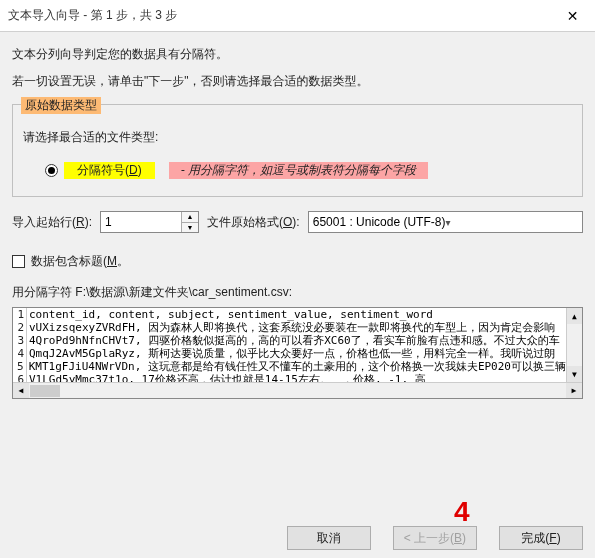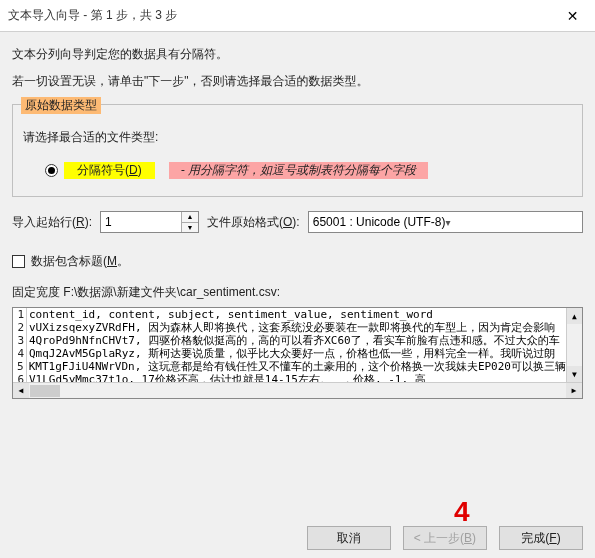--- a/index.html
+++ b/index.html
@@ -135,21 +135,21 @@
   }
   .hscroll .thumb {
     height:12px; background:#cdcdcd; margin:0 1px; width:30px;
   }
   .hscroll .track { flex:1; }
   .annot {
     position:absolute; color:#e00000; font-size:28px; font-weight:bold;
     pointer-events:none;
   }
   .btnbar {
-    position:absolute; bottom:8px; right:12px; display:flex; gap:12px;
+    position:absolute; bottom:8px; right:12px; display:flex; gap:22px;
   }
   .btn {
     min-width:84px; height:24px; border:1px solid #adadad; background:#e1e1e1;
     display:flex; align-items:center; justify-content:center; padding:0 10px;
     color:#222; cursor:pointer;
   }
   .btn.disabled { color:#a0a0a0; cursor:default; }
   .btn.primary { border:2px solid #0078d7; background:#e5f1fb; }
   .btn u { text-decoration: underline; }
 </style>
@@ -202,21 +202,21 @@
     </div>
   </div>
 
   <div class="checkbox-row">
     <span class="chkbox"></span>
     <span class="lbl">
       <span>数据包含标题(</span><u>M</u><span>。</span>
     </span>
   </div>
 
-  <div class="preview-label">固定宽度 F:\数据源\新建文件夹\car_sentiment.csv:</div>
+  <div class="preview-label">用分隔字符 F:\数据源\新建文件夹\car_sentiment.csv:</div>
 
   <div class="preview-box">
     <div class="preview-inner">
       <div class="pline">
           <span class="ln">1</span>
           <span class="txt">content_id, content, subject, sentiment_value, sentiment_word</span>
         </div>
       <div class="pline">
           <span class="ln">2</span>
           <span class="txt">vUXizsqexyZVRdFH, 因为森林人即将换代，这套系统没必要装在一款即将换代的车型上，因为肯定会影响</span>

